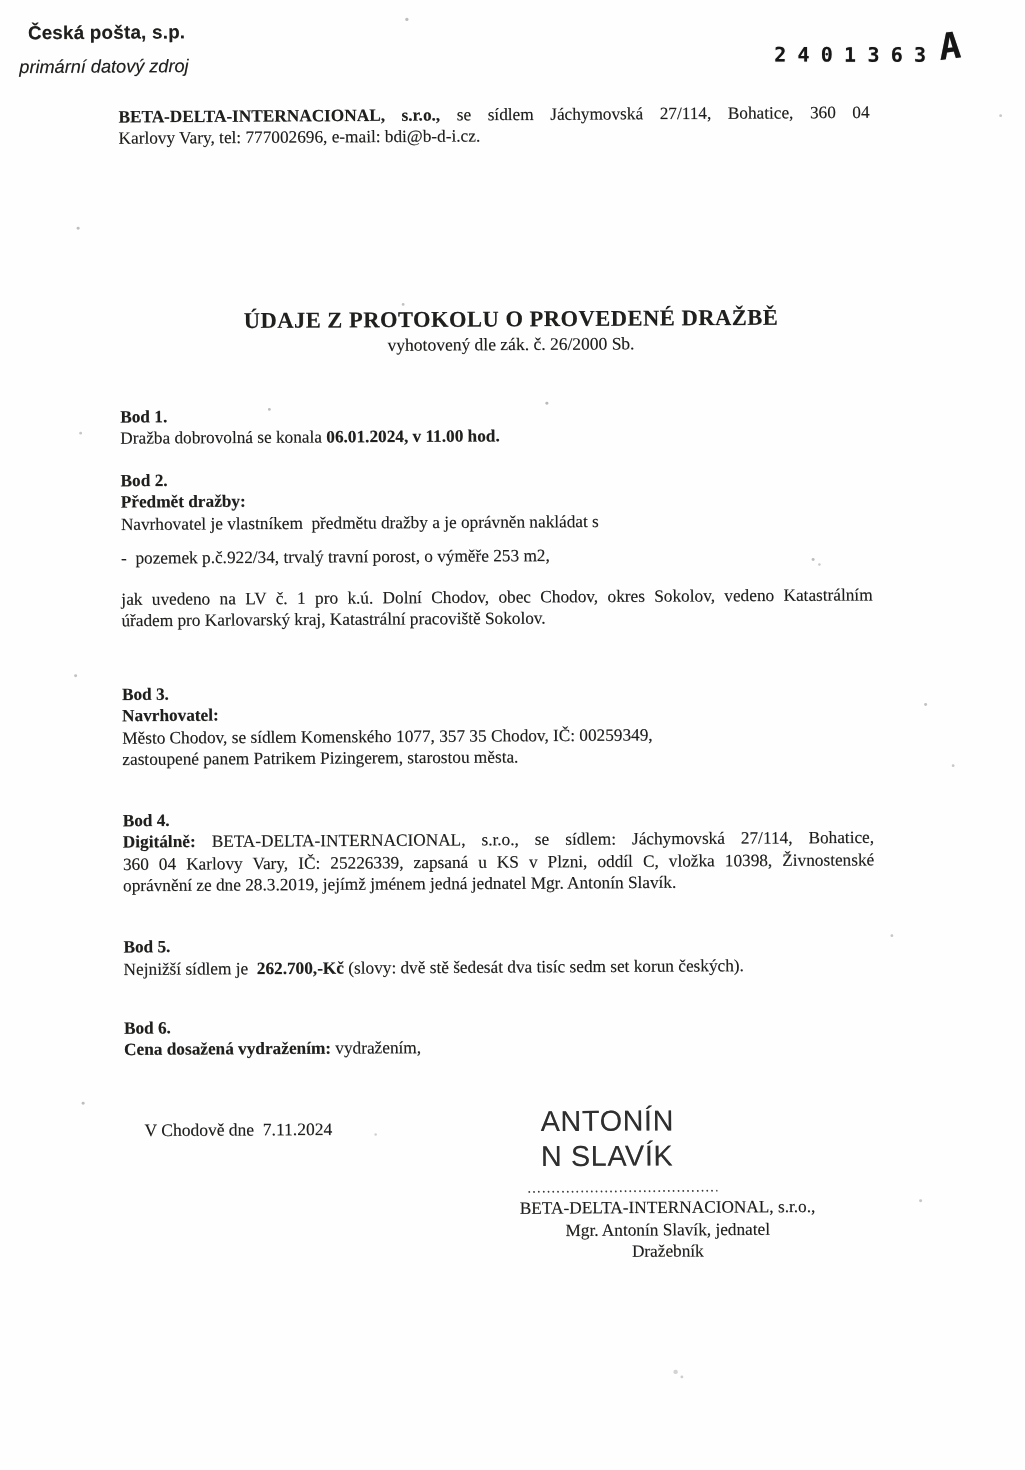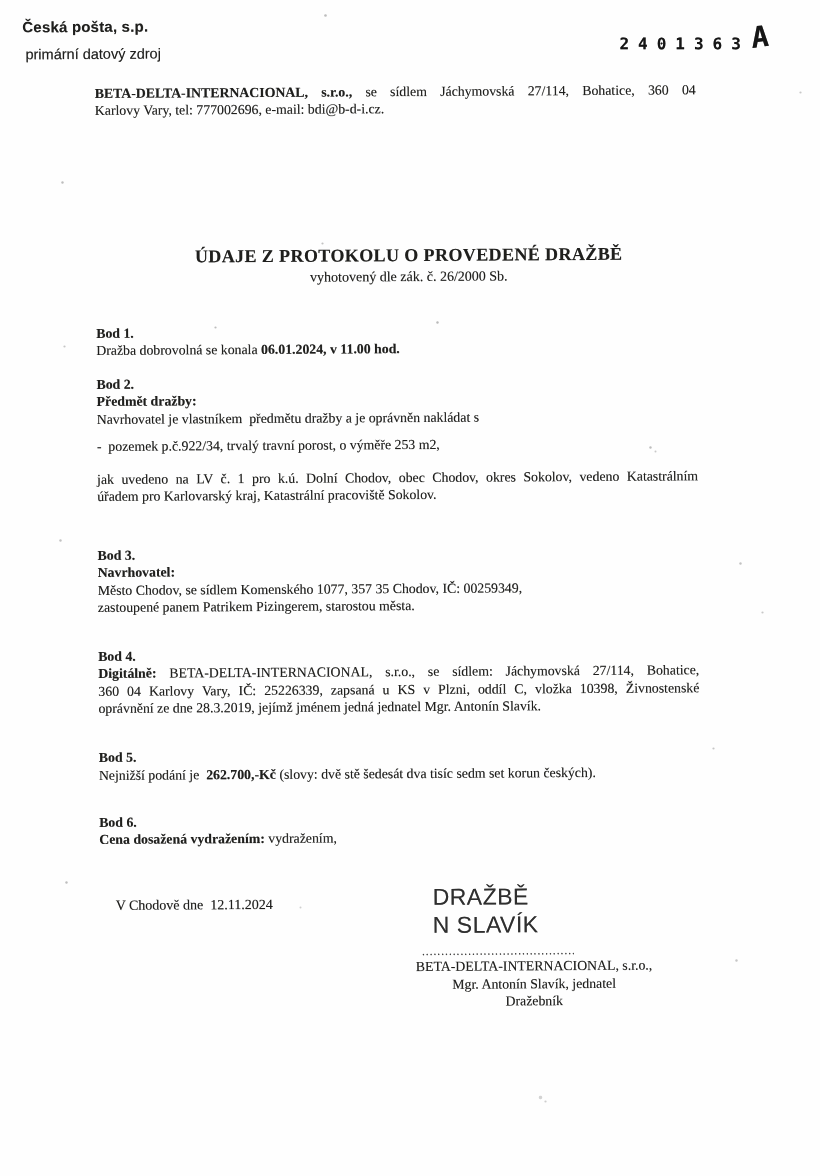--- a/index.html
+++ b/index.html
@@ -25,23 +25,23 @@
   }
   .abs{position:absolute;}
 
   
   .postal-name{
     left:25px;top:16px;
     font-family:"Liberation Sans",sans-serif;
     font-weight:bold;font-size:15px;letter-spacing:0.2px;
   }
   .postal-sub{
-    left:28px;top:44px;
-    font-family:"Liberation Sans",sans-serif;
-    font-size:14.5px;
+    left:18px;top:44px;
+    font-family:"Liberation Sans",sans-serif;
+    font-style:italic;font-size:14.5px;
   }
   .stamp{
     left:622px;top:24px;white-space:nowrap;
     font-family:"DejaVu Sans Mono",monospace;
     font-weight:bold;color:#161616;
     text-shadow:0 0 0.6px rgba(0,0,0,0.5);
   }
   .stamp-digits{font-size:16px;letter-spacing:9px;display:inline-block;transform:rotate(0.4deg);}
   .stamp-letter{
     font-size:29px;display:inline-block;margin-left:2px;
@@ -165,33 +165,33 @@
 
     <div class="abs sec sec-bod4">
       <div class="b">Bod 4.</div>
       <div class="jline"><span class="b">Digitálně:</span><span> BETA-DELTA-INTERNACIONAL, s.r.o., se sídlem: Jáchymovská 27/114, Bohatice,</span></div>
       <div class="jline">360 04 Karlovy Vary, IČ: 25226339, zapsaná u KS v Plzni, oddíl C, vložka 10398, Živnostenské</div>
       <div>oprávnění ze dne 28.3.2019, jejímž jménem jedná jednatel Mgr. Antonín Slavík.</div>
     </div>
 
     <div class="abs sec sec-bod5">
       <div class="b">Bod 5.</div>
-      <div class="line ps"><span>Nejnižší podání je  </span><span class="b">262.700,-Kč</span><span> (slovy: dvě stě šedesát dva tisíc sedm set korun českých).</span></div>
+      <div class="line ps"><span>Nejnižší sídlem je  </span><span class="b">262.700,-Kč</span><span> (slovy: dvě stě šedesát dva tisíc sedm set korun českých).</span></div>
     </div>
 
     <div class="abs sec sec-bod6">
       <div class="b">Bod 6.</div>
       <div class="ps"><span class="b">Cena dosažená vydražením:</span><span> vydražením,</span></div>
     </div>
 
-    <div class="abs place-date">V Chodově dne  12.11.2024</div>
+    <div class="abs place-date">V Chodově dne  7.11.2024</div>
 
     <div class="abs digital-signature">
       <div class="sig-name">
-        <div>DRAŽBĚ</div>
+        <div>ANTONÍN</div>
         <div>N SLAVÍK</div>
       </div>
     </div>
 
     <div class="abs sig-footer">
       <div class="dotted-line">.........................................</div>
       <div>BETA-DELTA-INTERNACIONAL, s.r.o.,</div>
       <div>Mgr. Antonín Slavík, jednatel</div>
       <div>Dražebník</div>
     </div>

